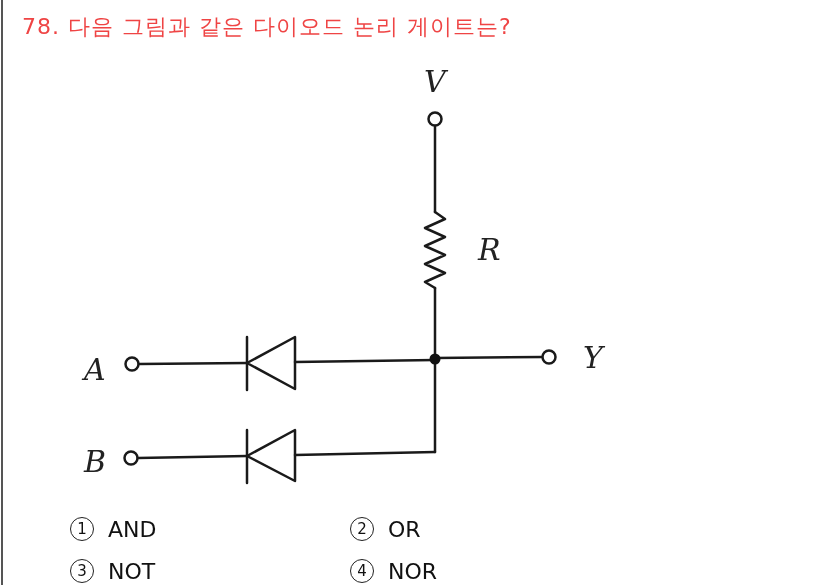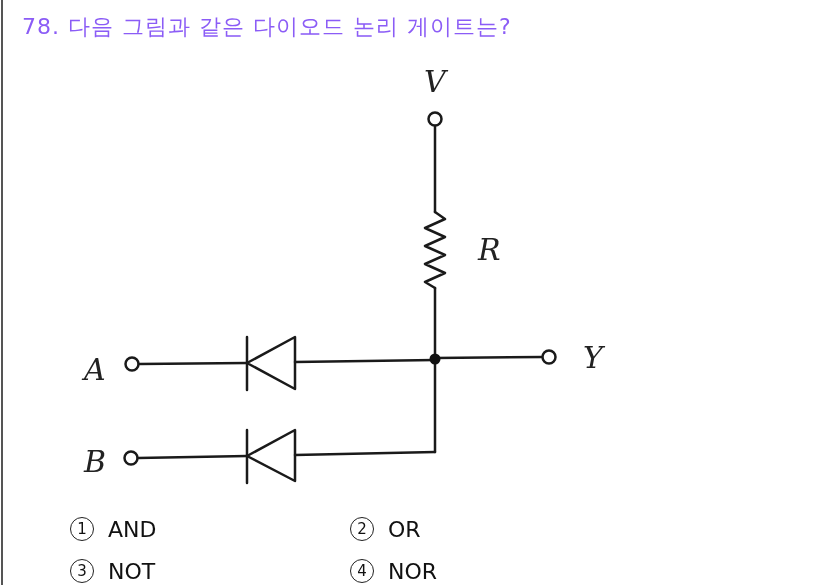--- a/index.html
+++ b/index.html
@@ -23,21 +23,21 @@
       height: 585px;
       background: #555555;
     }
     .question-title {
       position: absolute;
       left: 22px;
       top: 12px;
       font-size: 22px;
       letter-spacing: 1px;
       white-space: nowrap;
-      color: #8b5cf6;
+      color: #ef4444;
     }
     .question-number {
       margin-right: 8px;
     }
     .circuit {
       position: absolute;
       left: 0;
       top: 0;
       width: 826px;
       height: 585px;

